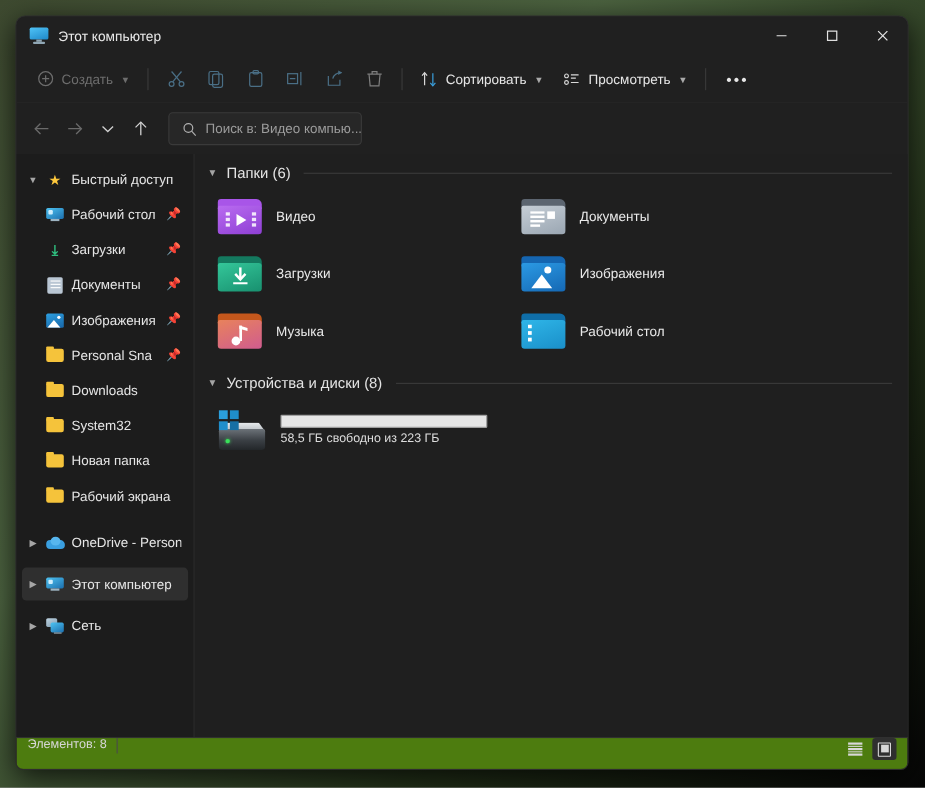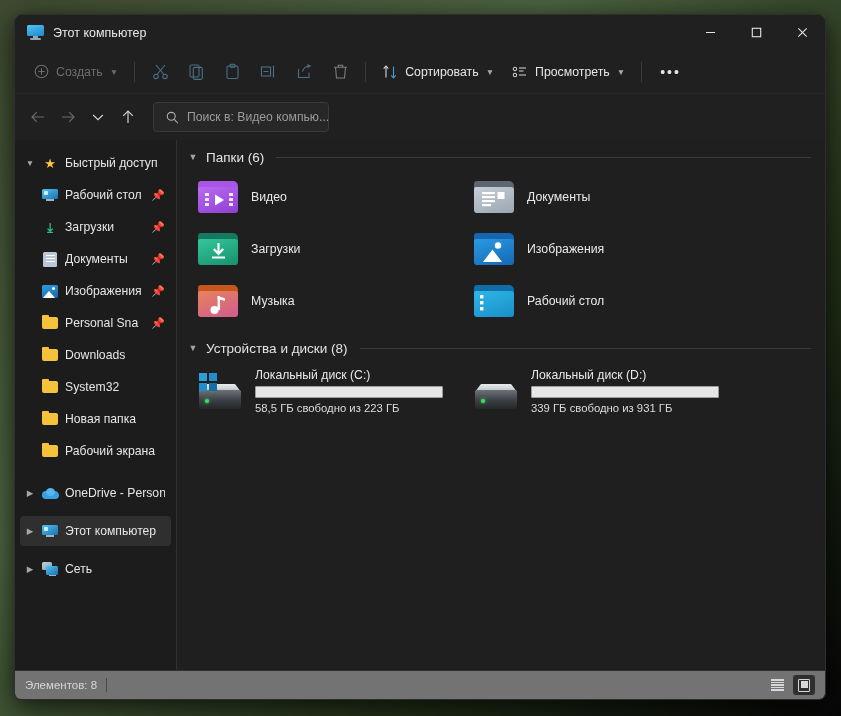--- a/index.html
+++ b/index.html
@@ -245,22 +245,22 @@
   .winflag { position: absolute; left: 2px; top: 0; width: 19px; height: 18px; z-index: 4; }
   .winflag i { position: absolute; width: 8px; height: 8px; background: #2a9fdc; }
   .winflag i:nth-child(1){left:0;top:0;}
   .winflag i:nth-child(2){left:9.5px;top:0;background:#1f8ecb;}
   .winflag i:nth-child(3){left:0;top:9.5px;background:#1f8ecb;}
   .winflag i:nth-child(4){left:9.5px;top:9.5px;background:#166fa4;}
 
   
   .statusbar {
     height: 29px; flex: 0 0 29px;
-    background: #737373; border-top: 1px solid #303030;
-    display: flex; align-items: center; padding: 0 10px;
+    background: #4d7c0f; border-top: 1px solid #303030;
+    display: flex; padding: 0 10px;
     color: #d6d6d6; font-size: 11.5px; gap: 9px;
   }
   .statusbar .divider { width: 1px; height: 14px; background: #4a4a4a; }
   .viewtoggles { margin-left: auto; display: flex; gap: 5px; }
   .vbtn { width: 22px; height: 20px; display:flex;align-items:center;justify-content:center; border-radius:3px; cursor: default; }
   .vbtn.active { background:#2f2f2f; }
 
   .lines-ico { width: 13px; height: 12px; display:flex; flex-direction:column; justify-content:space-between; }
   .lines-ico i { display:block; height:1.6px; background:#d8d8d8; }
   .tile-ico { width: 12px; height: 13px; border: 1.6px solid #d8d8d8; border-radius: 1px; position: relative; }
@@ -654,42 +654,27 @@
                 <i></i>
                 <i></i>
                 <i></i>
                 <i></i>
               </span>
             <span class="top"></span>
               <span class="body"></span>
               <span class="led"></span>
           </span>
           <span class="dinfo">
-            <span class="dname">Локальный диск (C:)</span>
             <span class="bar">
               <span class="fill" id="fill-c" style="width: 73%;"></span>
             </span>
             <span class="dfree">58,5 ГБ свободно из 223 ГБ</span>
           </span>
         </div>
 
-        <div class="drive">
-          <span class="dico">
-            <span class="top"></span>
-              <span class="body"></span>
-              <span class="led"></span>
-          </span>
-          <span class="dinfo">
-            <span class="dname">Локальный диск (D:)</span>
-            <span class="bar">
-              <span class="fill" id="fill-d" style="width: 63%;"></span>
-            </span>
-            <span class="dfree">339 ГБ свободно из 931 ГБ</span>
-          </span>
-        </div>
       </div>
     </div>
   </div>
 
   <div class="statusbar">
     <span>Элементов: 8</span>
     <span class="divider"></span>
     <span class="viewtoggles">
       <span class="vbtn">
         <span class="lines-ico">

